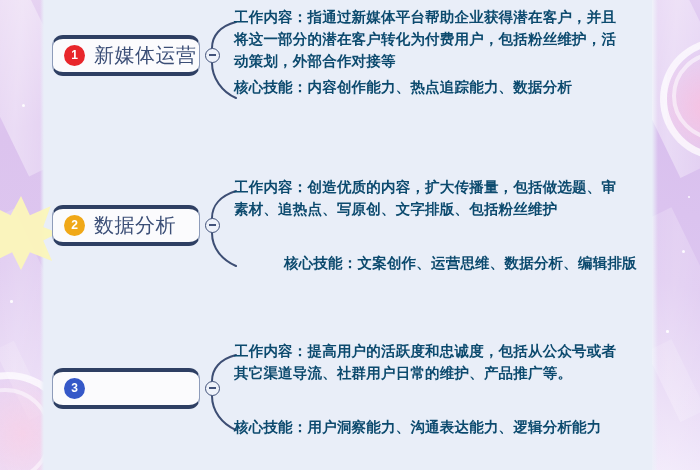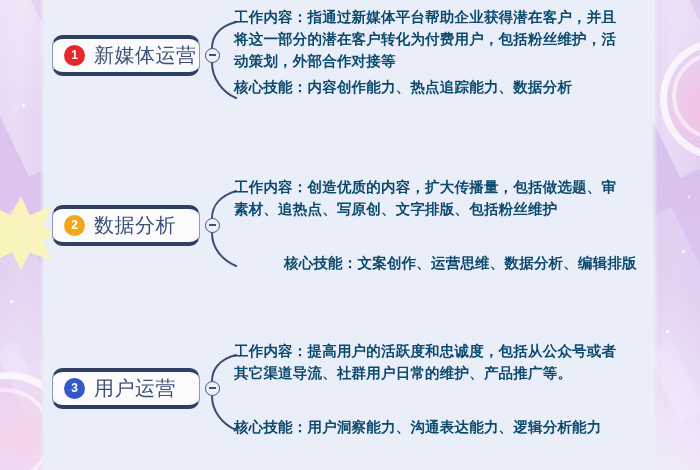--- a/index.html
+++ b/index.html
@@ -277,20 +277,19 @@
     <div class="node node-2">
       <span class="badge" style="background:#f0a818">2</span>
       <span class="node-label">数据分析</span>
     </div>
     <div class="toggle tog-2"></div>
     <div class="leaf leaf-2a">工作内容：创造优质的内容，扩大传播量，包括做选题、审素材、追热点、写原创、文字排版、包括粉丝维护</div>
     <div class="leaf leaf-2b">核心技能：文案创作、运营思维、数据分析、编辑排版</div>
 
     <div class="node node-3">
       <span class="badge" style="background:#3558c8">3</span>
-      <span class="node-label">用户运营</span>
     </div>
     <div class="toggle tog-3"></div>
     <div class="leaf leaf-3a">工作内容：提高用户的活跃度和忠诚度，包括从公众号或者其它渠道导流、社群用户日常的维护、产品推广等。</div>
     <div class="leaf leaf-3b">核心技能：用户洞察能力、沟通表达能力、逻辑分析能力</div>
 
   </div>
 </div>
 
 </body></html>

